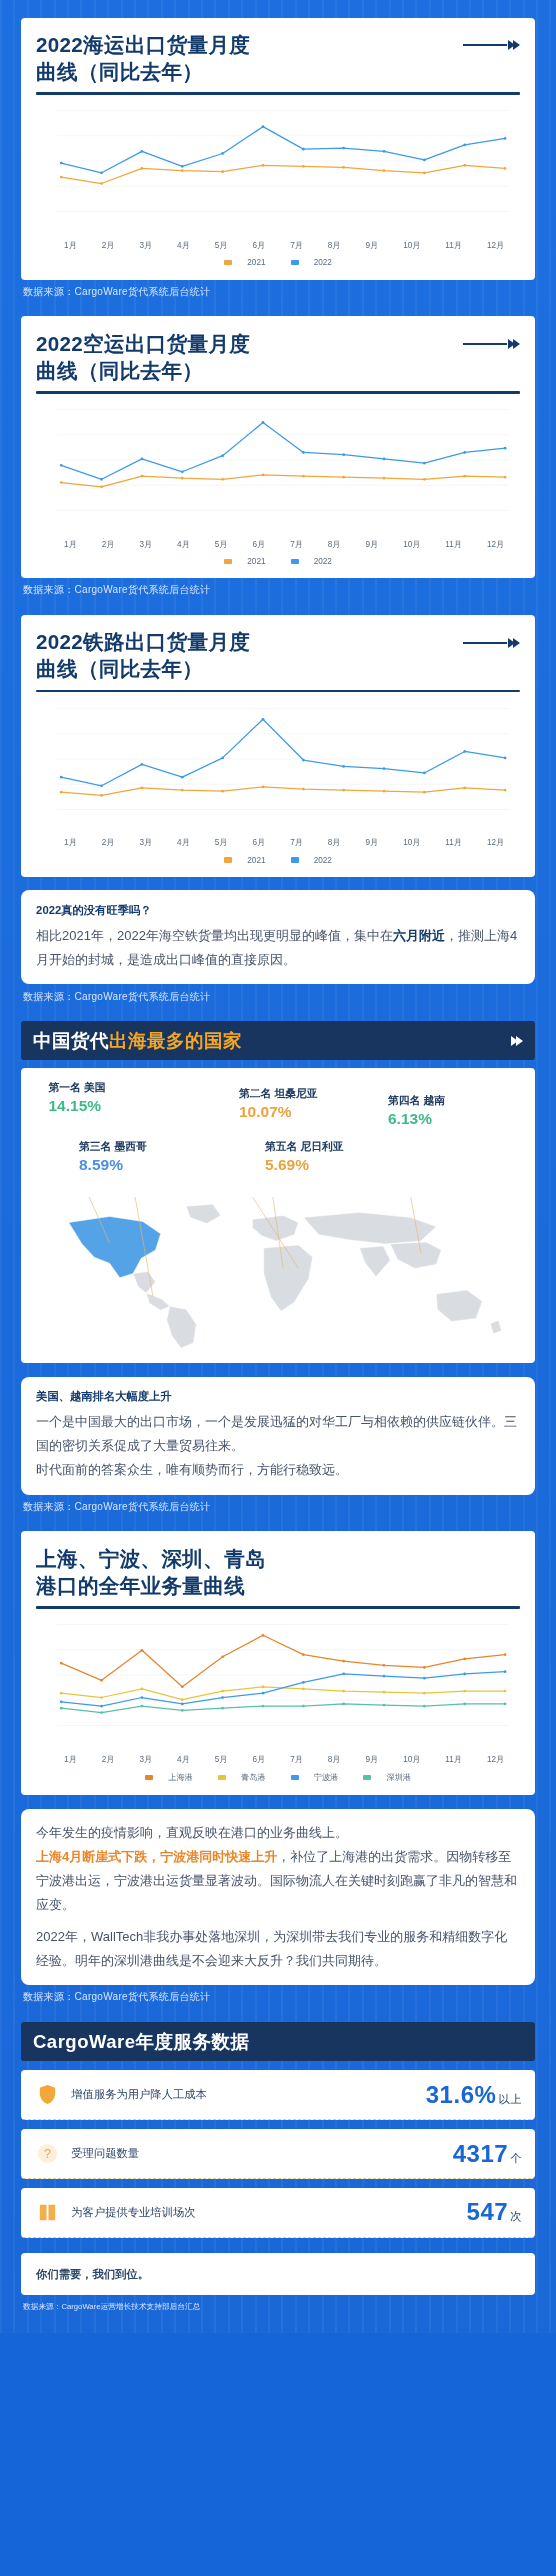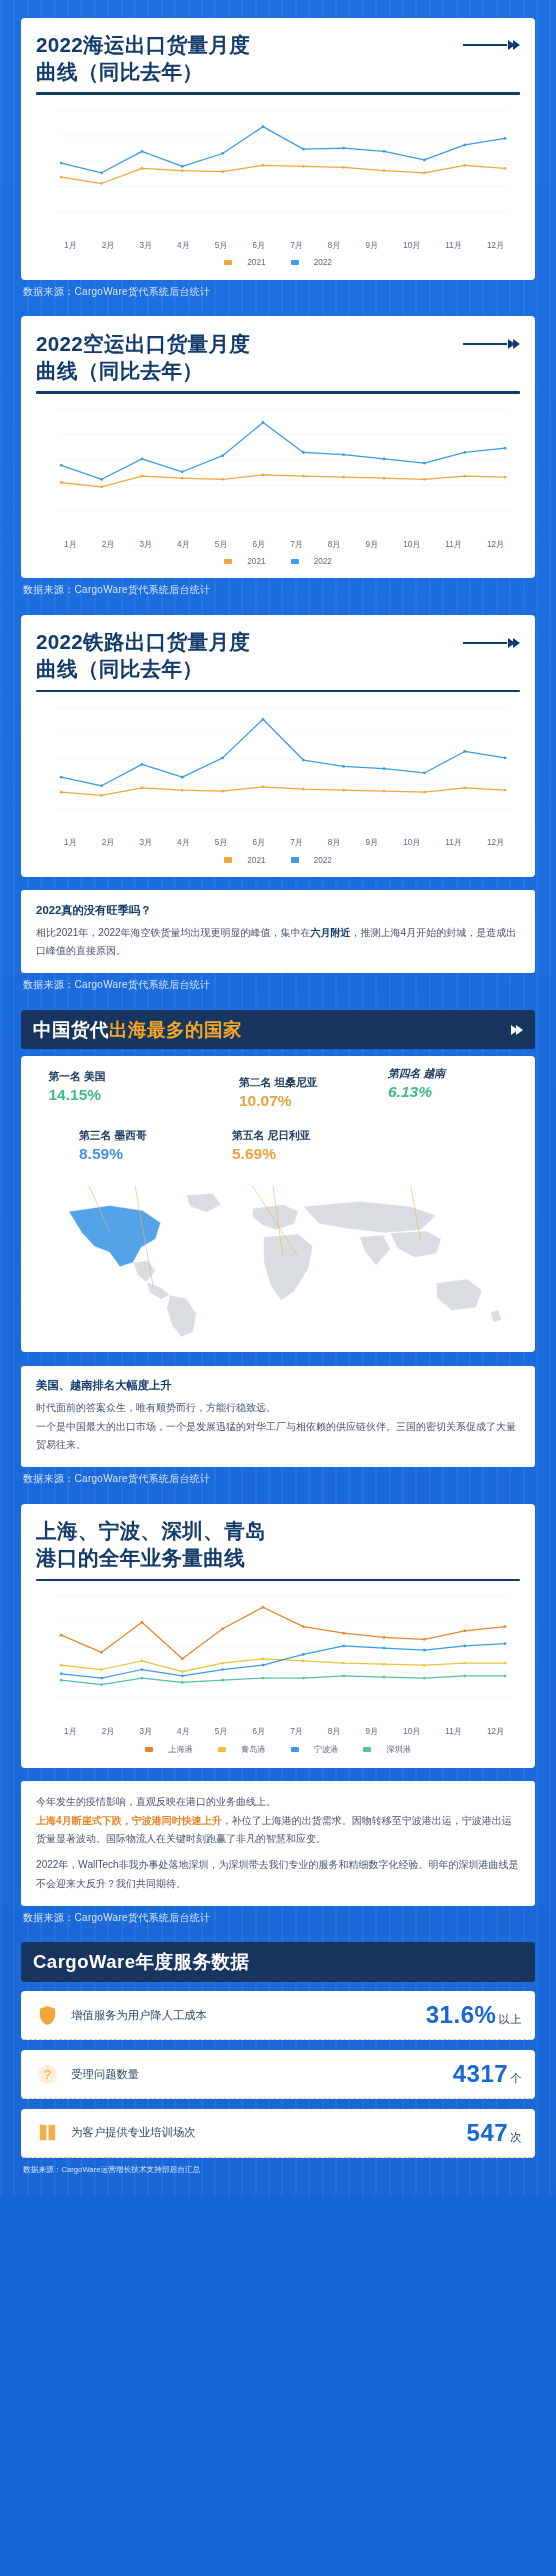--- a/index.html
+++ b/index.html
@@ -133,31 +133,31 @@
     margin: 5.2px 23px 0 23px;
     font-size: 10px;
     color: #d7e6ff;
     letter-spacing: 0.3px;
   }
 
   
   .para-card {
     margin: 13.4px 20.6px 0 20.6px;
     background: #ffffff;
-    border-radius: 3px;
+    border-radius: 8px;
     padding: 12.4px 15.5px;
   }
   .para-title {
     font-size: 11.3px;
     color: #123a6b;
     font-weight: bold;
     margin-bottom: 6.2px;
   }
   .para {
-    font-size: 10px;
+    font-size: 13px;
     line-height: 1.85;
     color: #46546a;
   }
   .para .em { color: #123a6b; font-weight: bold; }
   .para .orange { color: #e8862a; font-weight: bold; }
 
   
   .map-card {
     margin: 7.2px 20.6px 0 20.6px;
     background: #ffffff;
@@ -528,35 +528,35 @@
           </div>
           <div class="pct g">14.15%</div>
         </div>
         <div class="rank" style="left:206px; top:9.3px;">
           <div class="name">
             <span>第二名</span>
             <span>坦桑尼亚</span>
           </div>
           <div class="pct o">10.07%</div>
         </div>
-        <div class="rank" style="left:355px; top:0;font-style:italic;">
+        <div class="rank" style="left:355px; top:16px;">
           <div class="name">
             <span>第四名</span>
             <span>越南</span>
           </div>
           <div class="pct g">6.13%</div>
         </div>
         <div class="rank" style="left:46px; top:62px;">
           <div class="name">
             <span>第三名</span>
             <span>墨西哥</span>
           </div>
           <div class="pct b">8.59%</div>
         </div>
-        <div class="rank" style="left:199px; top:62px;">
+        <div class="rank" style="left:232px; top:62px;">
           <div class="name">
             <span>第五名</span>
             <span>尼日利亚</span>
           </div>
           <div class="pct o">5.69%</div>
         </div>
       </div>
 
       <div class="map-wrap">
         <svg class="map-svg" viewBox="0 0 960 300">
@@ -594,22 +594,22 @@
             <line x1="740" y1="0" x2="760" y2="110"></line>
             <line x1="200" y1="0" x2="235" y2="195"></line>
             <line x1="470" y1="0" x2="490" y2="140"></line>
           </g>
         </svg>
       </div>
     </div>
 
     <div class="para-card">
       <div class="para-title">美国、越南排名大幅度上升</div>
+      <div class="para">一个是中国最大的出口市场，一个是发展迅猛的对华工厂与相依赖的供应链伙伴。三国的密切关系促成了大量贸易往来。</div>
       <div class="para">时代面前的答案众生，唯有顺势而行，方能行稳致远。</div>
-      <div class="para">一个是中国最大的出口市场，一个是发展迅猛的对华工厂与相依赖的供应链伙伴。三国的密切关系促成了大量贸易往来。</div>
     </div>
     <div class="source">数据来源：CargoWare货代系统后台统计</div>
 
     <div class="card">
       <div class="title-row">
         <div>
           <div class="title-text">上海、宁波、深圳、青岛</div>
           <div class="title-text">港口的全年业务量曲线</div>
         </div>
       </div>
@@ -767,17 +767,18 @@
         <svg viewBox="0 0 24 24" width="23" height="23" fill="currentColor">
             <path d="M4 4h7v16H4zM13 4h7v16h-7z" opacity="0.9"></path>
           </svg>
       </div>
       <div class="mlabel">为客户提供专业培训场次</div>
       <div class="mval">
         <span>547</span><span class="munit">次</span>
       </div>
     </div>
 
+    <div class="closing">你们需要，我们到位。</div>
     <div class="footer-note">数据来源：CargoWare运营增长技术支持部后台汇总</div>
 
   </div>
 </div>
 
 
 </body></html>

